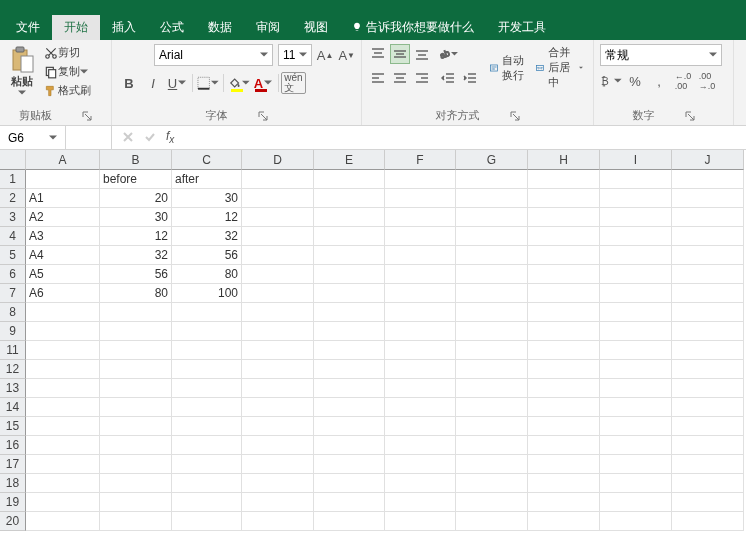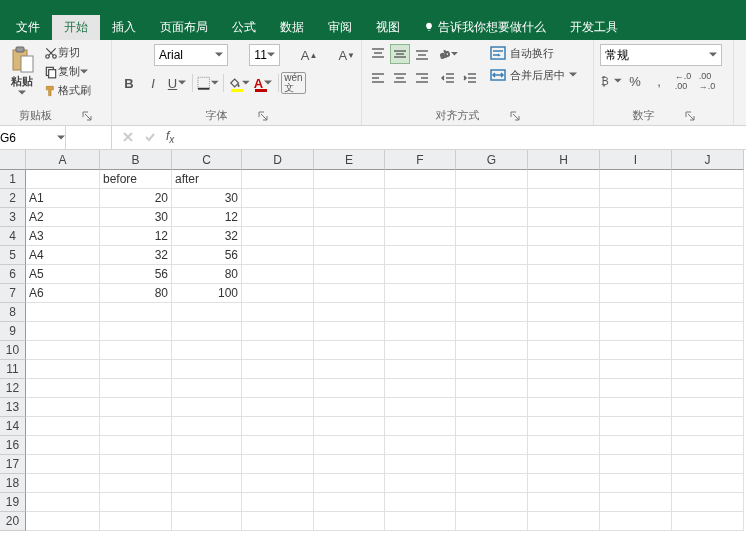--- a/index.html
+++ b/index.html
@@ -18,49 +18,49 @@
 .dialog-launcher { width: 10px; height: 10px; fill: #777; cursor: pointer; margin-left: 6px; display: inline-block; }
 
 .clipboard-body { display: flex; gap: 2px; }
 .paste-btn { display: flex; flex-direction: column; align-items: center; padding: 2px 4px; cursor: pointer; font-weight: bold; }
 .paste-btn .icon { width: 24px; height: 28px; }
 .paste-btn span { font-size: 11px; color: #444; }
 .small-actions { display: flex; flex-direction: column; gap: 2px; }
 .small-action { display: flex; align-items: center; gap: 0; cursor: pointer; padding: 1px 4px; font-size: 11px; color: #444; }
 .small-action .si { width: 14px; height: 14px; }
 
-.font-top { display: flex; align-items: center; gap: 21px; padding-left: 36px; }
+.font-top { display: flex; align-items: center; gap: 5px; padding-left: 36px; }
 .font-name { width: 138px; height: 22px; border: 1px solid #c1c1c1; background: #fff; padding: 0 4px; display: flex; align-items: center; justify-content: space-between; cursor: pointer; }
 .font-size { width: 38px; height: 22px; border: 1px solid #c1c1c1; background: #fff; padding: 0 4px; display: flex; align-items: center; justify-content: space-between; cursor: pointer; }
 .dd-arrow { width: 8px; height: 8px; fill: #666; }
 .ab-btn { width: 18px; height: 18px; display: flex; align-items: center; justify-content: center; cursor: pointer; font-size: 13px; color: #555; }
 .font-bottom { display: flex; align-items: center; gap: 2px; margin-top: 6px; }
 .fb-btn { width: 22px; height: 22px; display: flex; align-items: center; justify-content: center; cursor: pointer; color: #555; font-size: 13px; }
 .sep { width: 1px; height: 18px; background: #d4d4d4; margin: 0 2px; }
 .split-btn { display: flex; align-items: center; cursor: pointer; }
 .split-btn .dd-arrow { margin-left: 1px; }
 .color-bar { position: absolute; bottom: 2px; left: 3px; width: 12px; height: 3px; }
 .wen-btn { font-size: 10px; color: #555; border: 1px solid #999; border-radius: 2px; padding: 0 2px; line-height: 10px; position: relative; }
 
 .align-body { display: flex; gap: 6px; }
 .align-grid { display: flex; flex-direction: column; gap: 4px; }
 .align-row { display: flex; gap: 2px; }
 .al-btn { width: 20px; height: 20px; display: flex; align-items: center; justify-content: center; cursor: pointer; }
 .al-btn.active { background: #d4e7d4; border: 1px solid #8cb98c; }
 .al-svg { width: 14px; height: 14px; stroke: #666; fill: none; stroke-width: 1.5; }
-.wrap-col { display: flex; flex-direction: column; gap: 4px; }
+.wrap-col { display: flex; flex-direction: row; gap: 4px; }
 .wrap-btn { display: flex; align-items: center; gap: 4px; cursor: pointer; padding: 1px 4px; font-size: 11px; color: #444; }
 .wrap-btn .wi { width: 16px; height: 16px; }
 
 .num-body { display: flex; flex-direction: column; gap: 4px; }
 .num-top { width: 122px; height: 22px; border: 1px solid #c1c1c1; background: #fff; padding: 0 4px; display: flex; align-items: center; justify-content: space-between; cursor: pointer; }
 .num-row { display: flex; gap: 2px; }
 
 .namebox-row { border-bottom: 1px solid #d4d4d4; height: 24px; display: flex; align-items: center; background: #fff; }
-.namebox { width: 66px; border-right: 1px solid #d4d4d4; height: 24px; display: flex; align-items: center; padding: 0 0; justify-content: space-between; cursor: text; }
+.namebox { width: 66px; border-right: 1px solid #d4d4d4; height: 24px; display: flex; align-items: center; padding: 0 8px; justify-content: space-between; cursor: text; }
 .namebox input { border: none; width: 40px; font-size: 12px; outline: none; }
 .formula-bar { flex: 1; display: flex; align-items: center; }
 .fb-actions { display: flex; align-items: center; gap: 10px; padding: 0 10px; color: #bbb; }
 .fb-actions svg { width: 12px; height: 12px; }
 .fx { font-style: italic; font-size: 12px; color: #555; }
 .formula-input { flex: 1; border: none; height: 22px; padding: 0 4px; outline: none; }
 
 .sheet { display: flex; }
 .corner { width: 26px; height: 20px; background: #eceef0; border-right: 1px solid #ccc; border-bottom: 1px solid #999; cursor: pointer; }
 .col-headers { display: flex; }
@@ -76,21 +76,20 @@
 </style>
 </head>
 <body>
 
 <div class="titlebar"></div>
 
 <div class="tabs">
   <div class="tab">文件</div>
   <div class="tab active">开始</div>
   <div class="tab">插入</div>
-  <div class="tab">页面布局</div>
   <div class="tab">公式</div>
   <div class="tab">数据</div>
   <div class="tab">审阅</div>
   <div class="tab">视图</div>
   <div class="tab tell">
     <svg class="bulb" viewBox="0 0 24 24" fill="#fff">
         <path d="M9 21h6v-1H9v1zm3-19C8 2 5 5 5 9c0 2.4 1.2 4.5 3 5.7V17h8v-2.3c1.8-1.2 3-3.3 3-5.7 0-4-3-7-7-7z"></path>
       </svg>
     <span>告诉我你想要做什么</span>
   </div>
@@ -516,33 +515,20 @@
       <div class="cell w-c"></div>
       <div class="cell w-d"></div>
       <div class="cell w-e"></div>
       <div class="cell w-f"></div>
       <div class="cell w-g"></div>
       <div class="cell w-h"></div>
       <div class="cell w-i"></div>
       <div class="cell w-j"></div>
     </div>
     <div class="row">
-      <div class="row-h" style="height: 19px;">10</div>
-      <div class="cell w-a"></div>
-      <div class="cell w-b"></div>
-      <div class="cell w-c"></div>
-      <div class="cell w-d"></div>
-      <div class="cell w-e"></div>
-      <div class="cell w-f"></div>
-      <div class="cell w-g"></div>
-      <div class="cell w-h"></div>
-      <div class="cell w-i"></div>
-      <div class="cell w-j"></div>
-    </div>
-    <div class="row">
       <div class="row-h" style="height: 19px;">11</div>
       <div class="cell w-a"></div>
       <div class="cell w-b"></div>
       <div class="cell w-c"></div>
       <div class="cell w-d"></div>
       <div class="cell w-e"></div>
       <div class="cell w-f"></div>
       <div class="cell w-g"></div>
       <div class="cell w-h"></div>
       <div class="cell w-i"></div>
@@ -581,20 +567,33 @@
       <div class="cell w-c"></div>
       <div class="cell w-d"></div>
       <div class="cell w-e"></div>
       <div class="cell w-f"></div>
       <div class="cell w-g"></div>
       <div class="cell w-h"></div>
       <div class="cell w-i"></div>
       <div class="cell w-j"></div>
     </div>
     <div class="row">
+      <div class="row-h" style="height: 19px;">15</div>
+      <div class="cell w-a"></div>
+      <div class="cell w-b"></div>
+      <div class="cell w-c"></div>
+      <div class="cell w-d"></div>
+      <div class="cell w-e"></div>
+      <div class="cell w-f"></div>
+      <div class="cell w-g"></div>
+      <div class="cell w-h"></div>
+      <div class="cell w-i"></div>
+      <div class="cell w-j"></div>
+    </div>
+    <div class="row">
       <div class="row-h" style="height: 19px;">16</div>
       <div class="cell w-a"></div>
       <div class="cell w-b"></div>
       <div class="cell w-c"></div>
       <div class="cell w-d"></div>
       <div class="cell w-e"></div>
       <div class="cell w-f"></div>
       <div class="cell w-g"></div>
       <div class="cell w-h"></div>
       <div class="cell w-i"></div>

